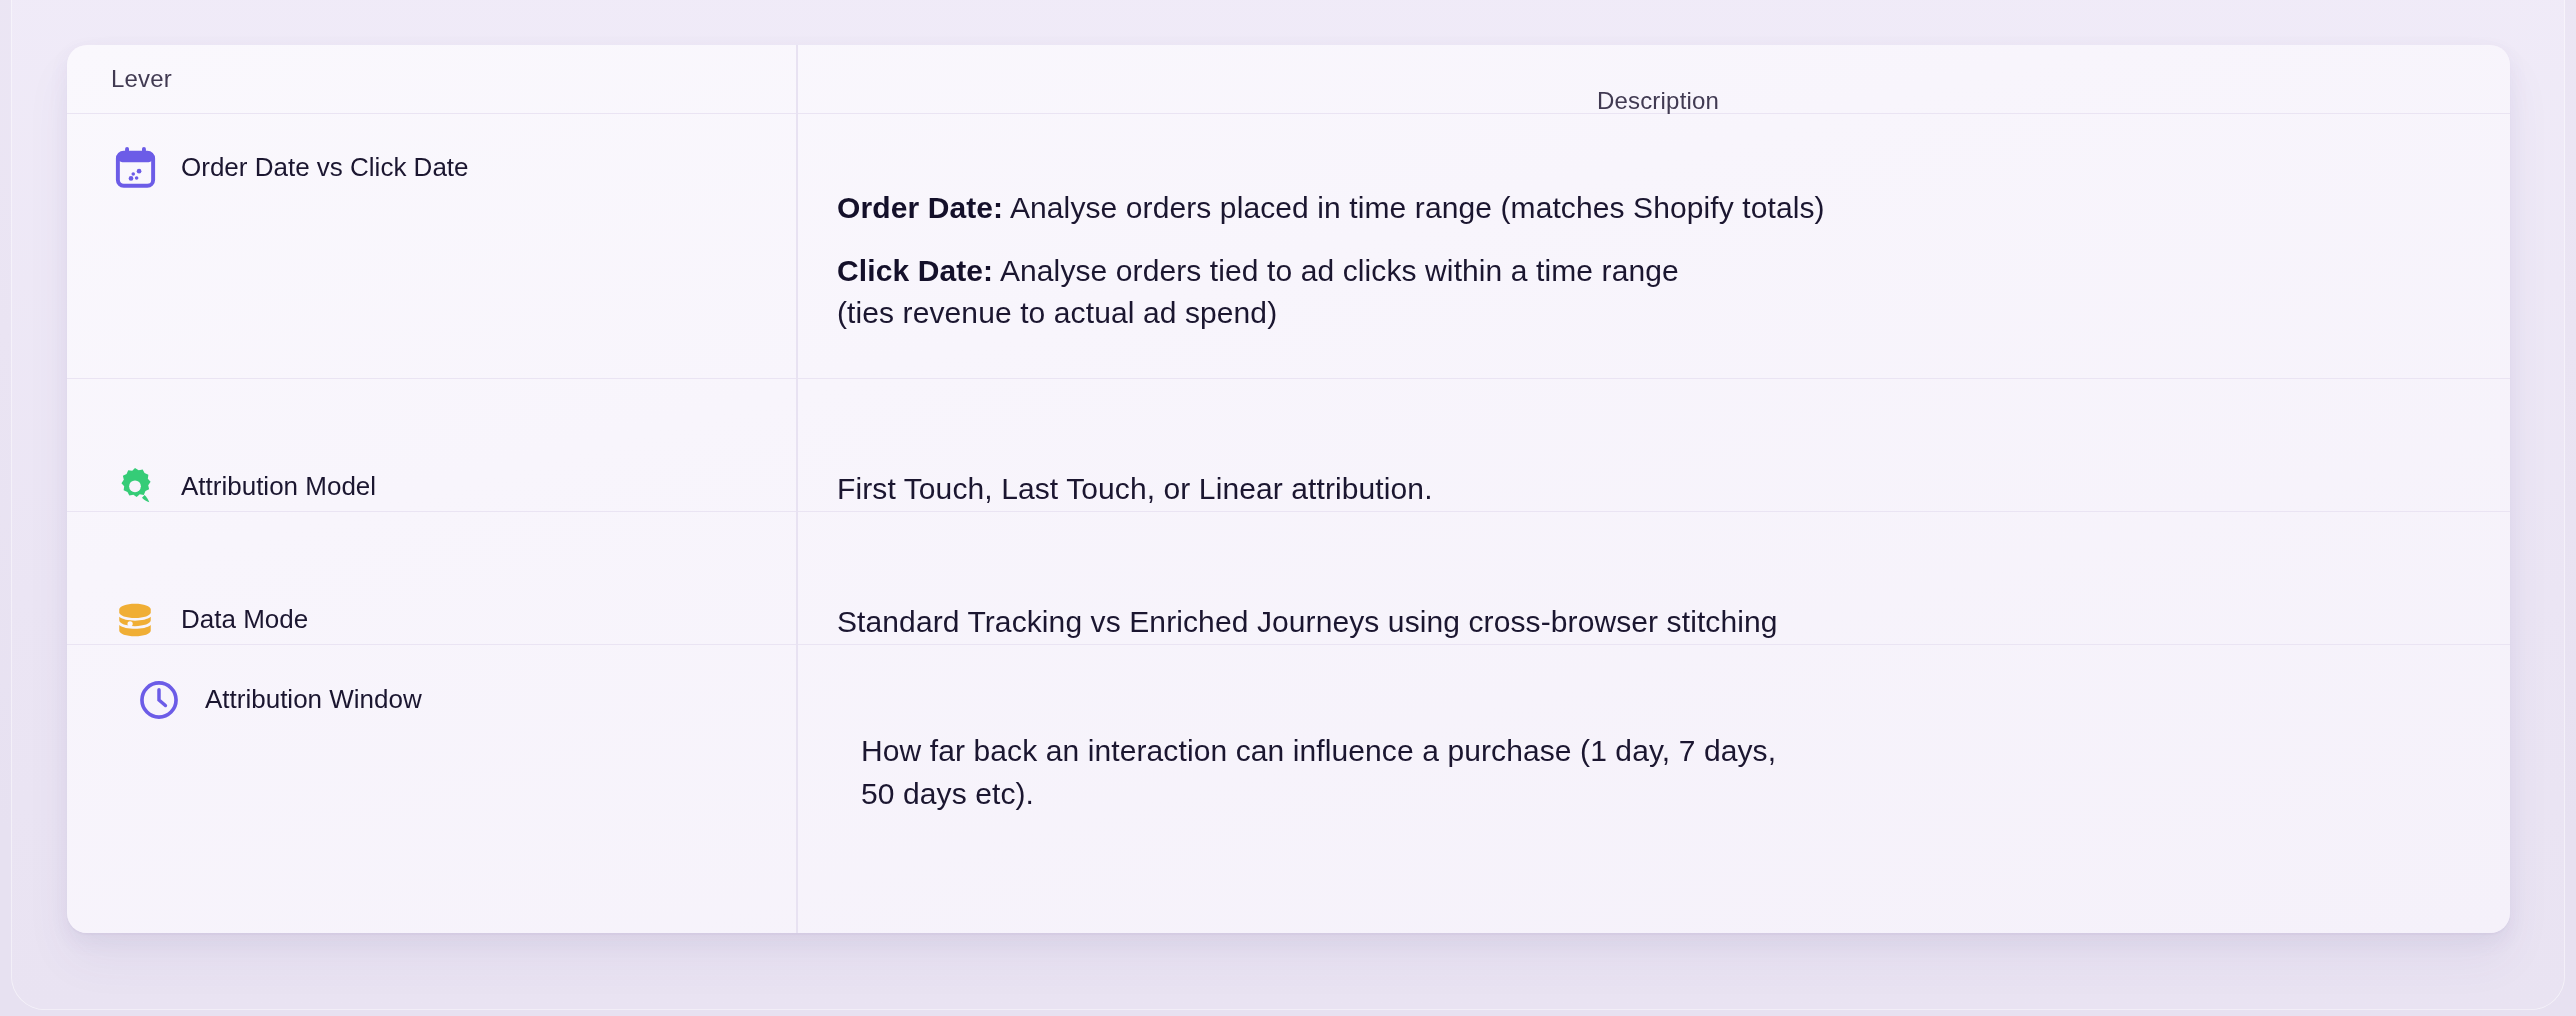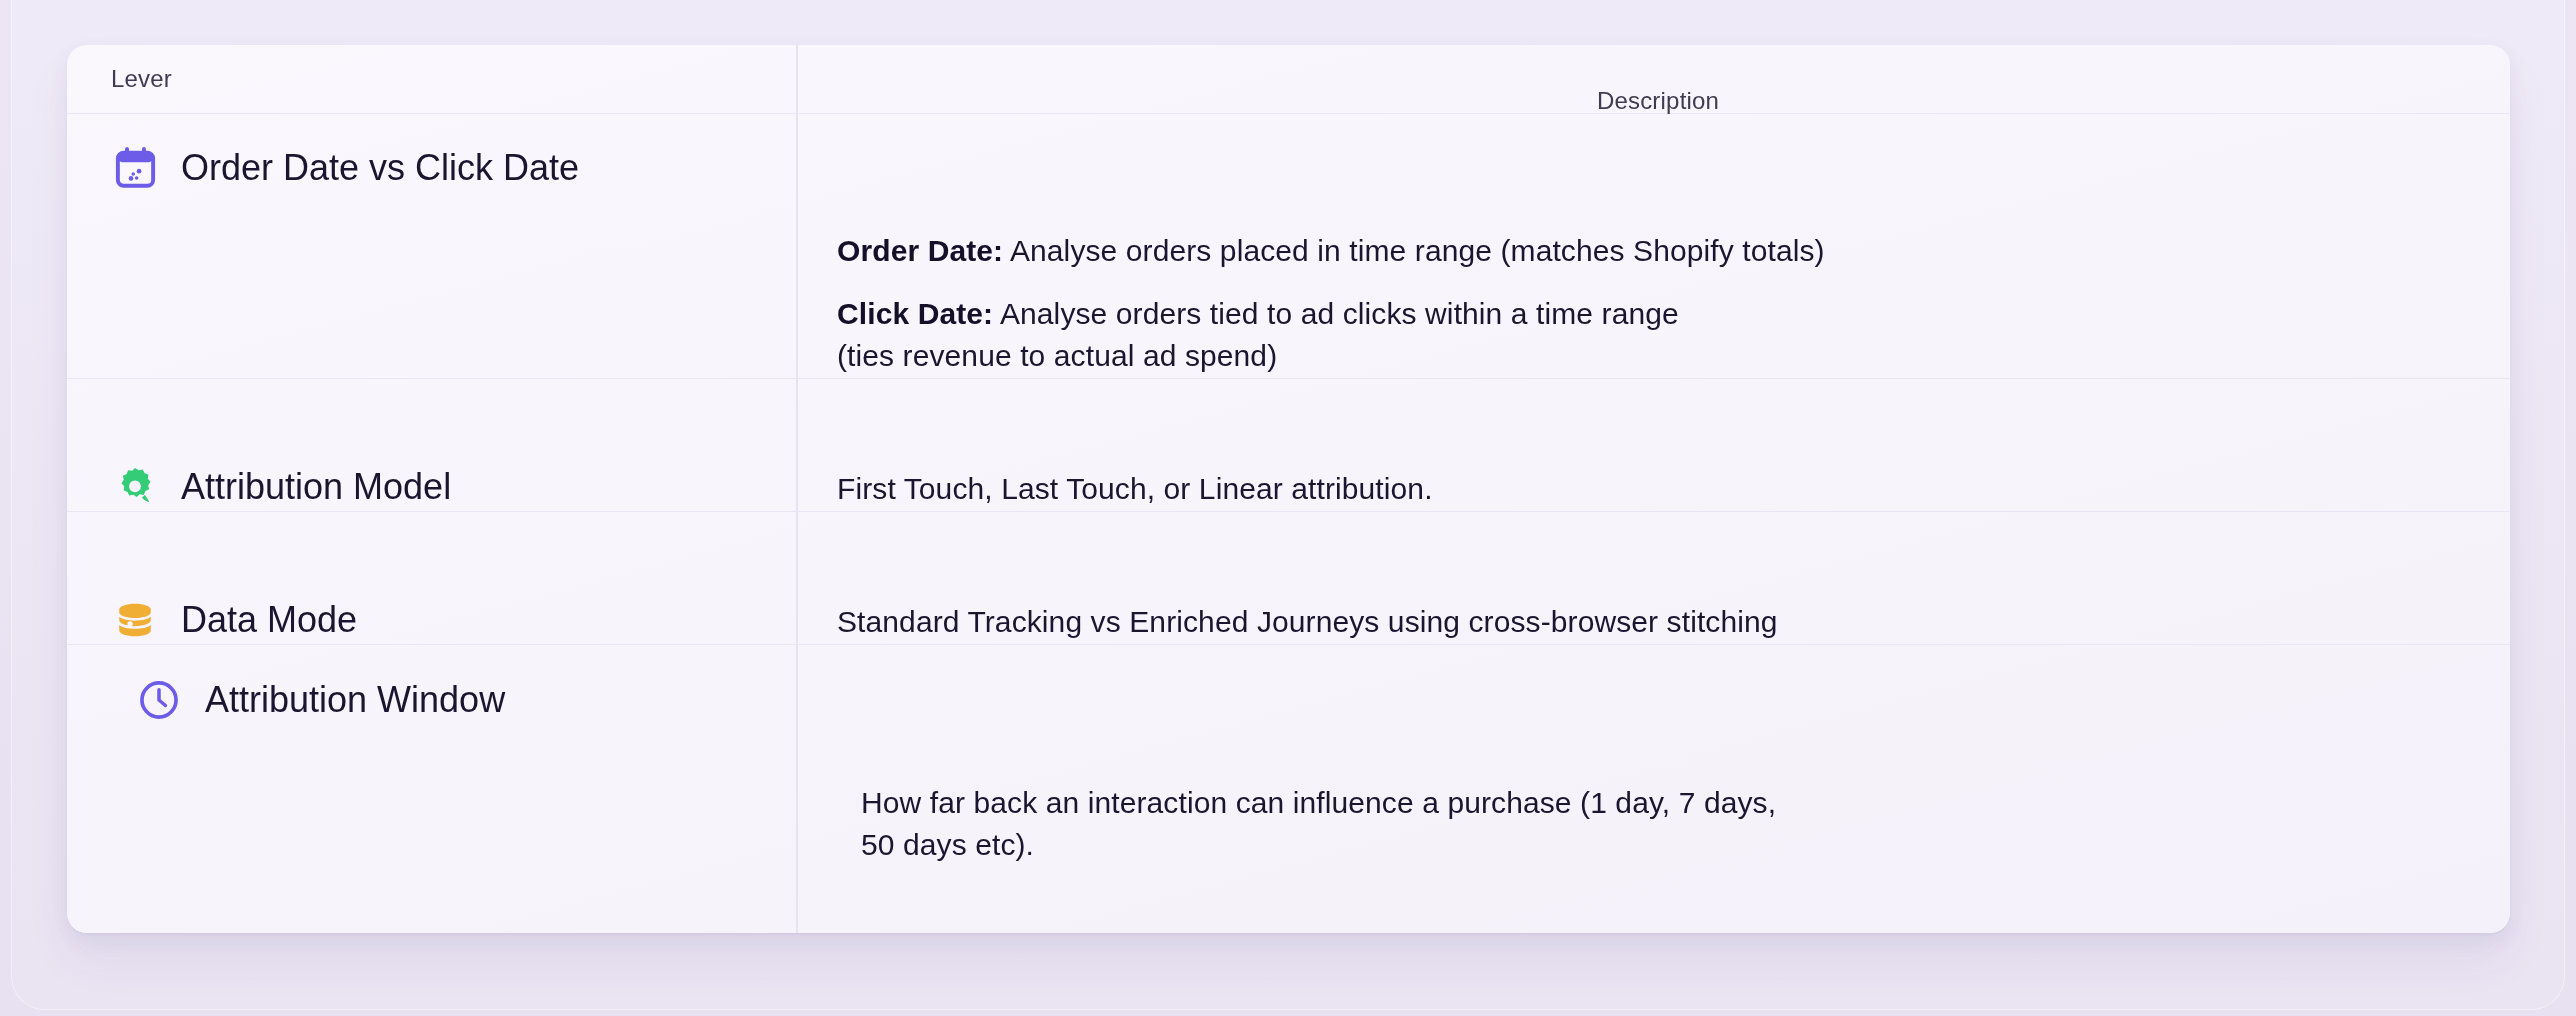--- a/index.html
+++ b/index.html
@@ -126,30 +126,30 @@
     width: 48px;
     height: 48px;
     flex: 0 0 48px;
     display: flex;
     align-items: center;
     justify-content: center;
   }
   .icon-wrap svg { display: block; }
 
   .lever-label {
-    font-size: 36px;
+    font-size: 26px;
     font-weight: 400;
     color: #1b1630;
     line-height: 1.05;
     white-space: nowrap;
   }
 
   
   .row.r1 .cell-desc,
-  .row.r4 .cell-desc { justify-content: flex-end; }
+  .row.r4 .cell-desc { justify-content: center; }
   .row.r1 .cell-desc { padding-top: 30px; }
   .row.r4 .cell-desc { padding-top: 33px; }
 
   .desc-p {
     font-size: 30px;
     color: #1b1630;
     line-height: 1.42;
     letter-spacing: 0.1px;
   }
   .desc-p + .desc-p { margin-top: 20px; }

